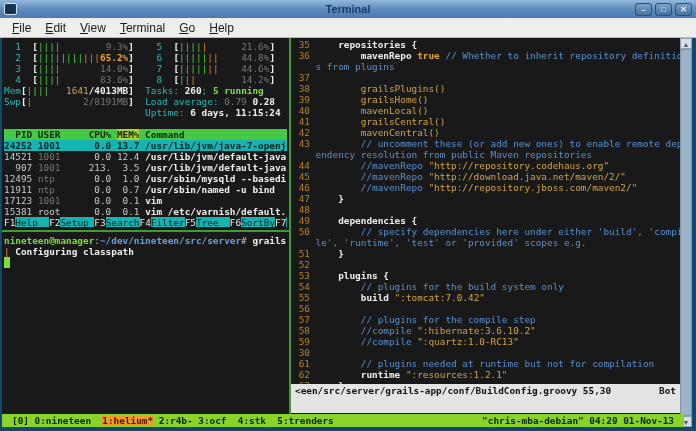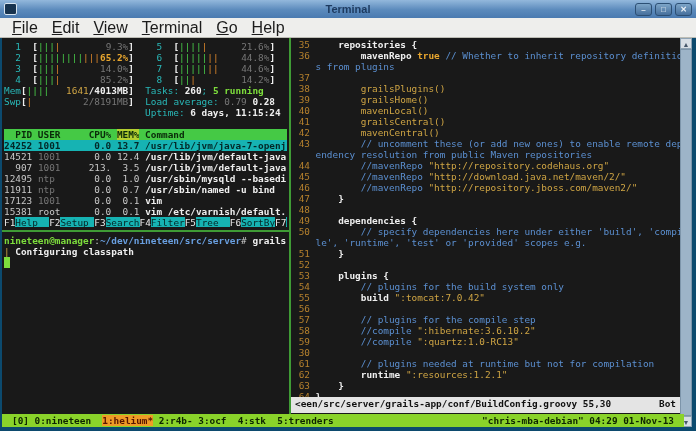--- a/index.html
+++ b/index.html
@@ -11,21 +11,21 @@
             background:linear-gradient(#93b8dc,#5b8abc 55%,#4a7ab0);
             display:flex;align-items:center;padding:0 4px}
   .title{position:absolute;left:0;right:0;text-align:center;font-size:11px;font-weight:bold;color:#1d3a5f}
   .winicon{width:13px;height:12px;background:#17334f;border:1px solid #d7e4f0;border-radius:2px;z-index:1}
   .winbtns{margin-left:auto;display:flex;gap:3px;z-index:1}
   .wbtn{width:17px;height:13px;border-radius:3px;background:linear-gradient(#7da5c8,#466f9c);
         border:1px solid #2c4f74;color:#eef3f8;font-size:8px;line-height:11px;text-align:center;font-weight:bold}
   
   .menubar{position:absolute;top:18px;left:0;right:0;height:20px;background:#eeeeec;
            border-bottom:1px solid #bcbcb4;display:flex;align-items:center;padding-left:5px}
-  .mi{font-size:16px;color:#1b1b1b;padding:2px 7px}
+  .mi{font-size:12px;color:#1b1b1b;padding:2px 7px}
   
   .term{position:absolute;left:2px;top:38px;width:678px;height:376px;background:#191919;
         font:9.4px/11px "DejaVu Sans Mono",monospace;color:#c8c8c8}
   .pane{position:absolute;overflow:hidden}
   .htop{left:0;top:0;width:287px;height:189px;padding:3px 2px 0}
   .vbord{position:absolute;left:287px;top:0;width:2px;height:376px;background:#3f9b35}
   .hbord{position:absolute;left:0;top:192px;width:287px;height:2px;background:#3f9b35}
   .shell{left:0;top:194px;width:287px;height:182px;padding:3px 2px 0}
   .vim{left:289px;top:0;width:389px;height:376px;padding:1px 0 0 2px}
   .line{white-space:pre;height:11px;overflow:hidden}
@@ -35,21 +35,21 @@
   .grn{color:#48c948}.org{color:#d8842a}.ob{color:#e8a62e;font-weight:bold}
   .dim{color:#767676}.bl{color:#5b8fd0}.blb{color:#699fe0;font-weight:bold}
   .ye{color:#cfa544}.num{color:#b5802d}
   .hdrrow{background:#45c945}
   .hdr{background:#45c945;color:#0a2a0a;font-weight:bold}
   .hdrs{background:#b3cf30;color:#0a2a0a;font-weight:bold}
   .selrow{background:#16b3b3}
   .selrow span{color:#032828;font-weight:bold}
   .fk{color:#e9e9e9}.fd{background:#16b3b3;color:#062626}
   .cur{background:#7ddd3c;display:inline-block;width:6px}
-  .vimstatus{position:absolute;left:0;right:0;bottom:1px;height:16px;background:#e4e4e4;color:#101010;
+  .vimstatus{position:absolute;left:0;right:0;bottom:1px;height:29px;background:#e4e4e4;color:#101010;
              font-weight:bold;display:flex;justify-content:space-between;padding:1px 4px;white-space:pre;line-height:12px}
   
   .scrollbar{position:absolute;left:680px;top:38px;width:12px;height:389px;background:#b7c5d1}
   .sb-btn{position:absolute;left:0;width:12px;height:11px;background:#d7dee5;color:#46576a;
           font-size:7px;text-align:center;line-height:11px;border:1px solid #8fa3b4}
   .sb-up{top:0}.sb-down{bottom:0}
   .sb-thumb{position:absolute;left:0;top:11px;bottom:11px;width:12px;background:#9db4c8;border:1px solid #7d95aa}
   
   .statusbar{position:absolute;left:2px;top:414px;width:682px;height:13px;background:#8ad32a;color:#0d2400;
              font:bold 9.4px/13px "DejaVu Sans Mono",monospace;display:flex;justify-content:space-between;
@@ -78,21 +78,21 @@
       <span class="mi"><u>T</u>erminal</span>
       <span class="mi"><u>G</u>o</span>
       <span class="mi"><u>H</u>elp</span>
     </div>
 
   <div class="term">
     <div class="pane htop">
         <div class="line"><span class="cy">  1  </span><span class="wb">[</span><span class="grn">|||</span><span class="org">|</span><span class="dim">        9.3%</span><span class="wb">]</span><span class="w">  </span><span class="cy">  5  </span><span class="wb">[</span><span class="grn">||||</span><span class="org">|</span><span class="dim">      21.6%</span><span class="wb">]</span></div>
         <div class="line"><span class="cy">  2  </span><span class="wb">[</span><span class="grn">||||||||</span><span class="org">|||</span><span class="ob">65.2%</span><span class="wb">]</span><span class="w">  </span><span class="cy">  6  </span><span class="wb">[</span><span class="grn">|||||</span><span class="org">||</span><span class="dim">    44.8%</span><span class="wb">]</span></div>
         <div class="line"><span class="cy">  3  </span><span class="wb">[</span><span class="grn">|||</span><span class="org">|</span><span class="dim">       14.0%</span><span class="wb">]</span><span class="w">  </span><span class="cy">  7  </span><span class="wb">[</span><span class="grn">|||||</span><span class="org">||</span><span class="dim">    44.6%</span><span class="wb">]</span></div>
-        <div class="line"><span class="cy">  4  </span><span class="wb">[</span><span class="grn">|||</span><span class="org">|</span><span class="dim">       85.2%</span><span class="wb">]</span><span class="w">  </span><span class="cy">  8  </span><span class="wb">[</span><span class="grn">||</span><span class="org">|</span><span class="dim">        14.2%</span><span class="wb">]</span></div>
+        <div class="line"><span class="cy">  4  </span><span class="wb">[</span><span class="grn">|||</span><span class="org">|</span><span class="dim">       83.6%</span><span class="wb">]</span><span class="w">  </span><span class="cy">  8  </span><span class="wb">[</span><span class="grn">||</span><span class="org">|</span><span class="dim">        14.2%</span><span class="wb">]</span></div>
         <div class="line"><span class="cy">Mem</span><span class="wb">[</span><span class="grn">||||</span><span class="ye">   1641</span><span class="wb">/4013MB</span><span class="wb">]</span><span class="w">  </span><span class="cy">Tasks: </span><span class="wb">260</span><span class="cy">; </span><span class="gb">5</span><span class="gb"> running</span></div>
         <div class="line"><span class="cy">Swp</span><span class="wb">[</span><span class="org">|</span><span class="dim">         2/8191MB</span><span class="wb">]</span><span class="w">  </span><span class="cy">Load average: </span><span class="dim">0.79 </span><span class="wb">0.28</span></div>
         <div class="line"><span class="w">                         </span><span class="cy">Uptime: </span><span class="wb">6 days, 11:15:24</span></div>
         <div class="line"></div>
         <div class="line hdrrow"><span class="hdr">  PID USER     CPU% </span><span class="hdrs">MEM%</span><span class="hdr"> Command</span></div>
         <div class="line selrow"><span class="w">24252 1001      0.0 13.7 /usr/lib/jvm/java-7-openj</span></div>
         <div class="line"><span class="w">14521 </span><span class="dim">1001     </span><span class="w"> 0.0 12.4 </span><span class="wb">/usr/lib/jvm/default-java</span></div>
         <div class="line"><span class="w">  907 </span><span class="dim">1001     </span><span class="w">213.  3.5 </span><span class="wb">/usr/lib/jvm/default-java</span></div>
         <div class="line"><span class="w">12495 </span><span class="dim">ntp      </span><span class="w"> 0.0  1.0 </span><span class="wb">/usr/sbin/mysqld --basedi</span></div>
         <div class="line"><span class="w">11911 </span><span class="dim">ntp      </span><span class="w"> 0.0  0.7 </span><span class="wb">/usr/sbin/named -u bind</span></div>

